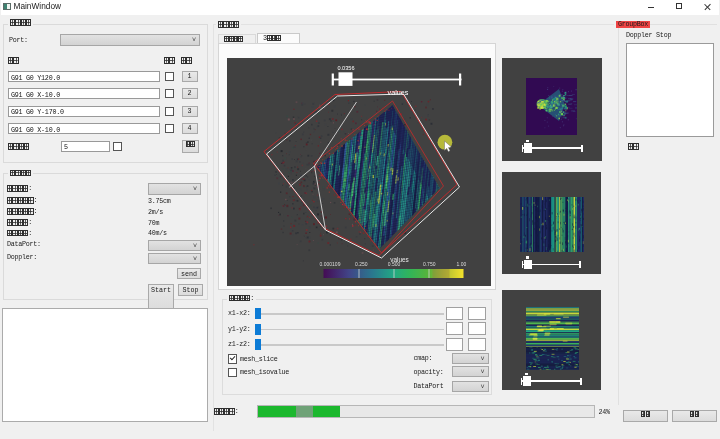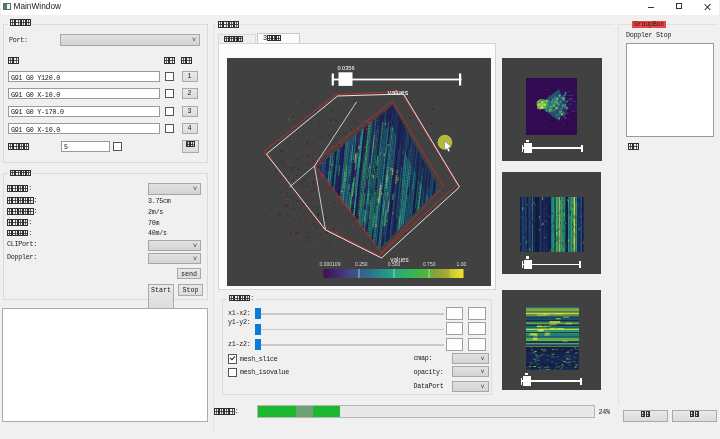--- a/index.html
+++ b/index.html
@@ -72,21 +72,21 @@
     <span class="chev">˅</span>
   </div>
 <div class="abs lab" style="left:7px;top:197.3px"><i class="g" style="width:5.4px;height:6.6px;margin-right:-0.1px;border-color:#2e2e2e;background-image:linear-gradient(#2e2e2e,#2e2e2e),linear-gradient(#2e2e2e,#2e2e2e);"></i><i class="g" style="width:5.4px;height:6.6px;margin-right:-0.1px;border-color:#2e2e2e;background-image:linear-gradient(#2e2e2e,#2e2e2e),linear-gradient(#2e2e2e,#2e2e2e);"></i><i class="g" style="width:5.4px;height:6.6px;margin-right:-0.1px;border-color:#2e2e2e;background-image:linear-gradient(#2e2e2e,#2e2e2e),linear-gradient(#2e2e2e,#2e2e2e);"></i><i class="g" style="width:5.4px;height:6.6px;margin-right:-0.1px;border-color:#2e2e2e;background-image:linear-gradient(#2e2e2e,#2e2e2e),linear-gradient(#2e2e2e,#2e2e2e);"></i><i class="g" style="width:5.4px;height:6.6px;margin-right:-0.1px;border-color:#2e2e2e;background-image:linear-gradient(#2e2e2e,#2e2e2e),linear-gradient(#2e2e2e,#2e2e2e);"></i><span class="mono">:</span></div>
 <div class="abs mono" style="left:148px;top:197.8px">3.75cm</div>
 <div class="abs lab" style="left:7px;top:208px"><i class="g" style="width:5.4px;height:6.6px;margin-right:-0.1px;border-color:#2e2e2e;background-image:linear-gradient(#2e2e2e,#2e2e2e),linear-gradient(#2e2e2e,#2e2e2e);"></i><i class="g" style="width:5.4px;height:6.6px;margin-right:-0.1px;border-color:#2e2e2e;background-image:linear-gradient(#2e2e2e,#2e2e2e),linear-gradient(#2e2e2e,#2e2e2e);"></i><i class="g" style="width:5.4px;height:6.6px;margin-right:-0.1px;border-color:#2e2e2e;background-image:linear-gradient(#2e2e2e,#2e2e2e),linear-gradient(#2e2e2e,#2e2e2e);"></i><i class="g" style="width:5.4px;height:6.6px;margin-right:-0.1px;border-color:#2e2e2e;background-image:linear-gradient(#2e2e2e,#2e2e2e),linear-gradient(#2e2e2e,#2e2e2e);"></i><i class="g" style="width:5.4px;height:6.6px;margin-right:-0.1px;border-color:#2e2e2e;background-image:linear-gradient(#2e2e2e,#2e2e2e),linear-gradient(#2e2e2e,#2e2e2e);"></i><span class="mono">:</span></div>
 <div class="abs mono" style="left:148px;top:208.5px">2m/s</div>
 <div class="abs lab" style="left:7px;top:219px"><i class="g" style="width:5.4px;height:6.6px;margin-right:-0.1px;border-color:#2e2e2e;background-image:linear-gradient(#2e2e2e,#2e2e2e),linear-gradient(#2e2e2e,#2e2e2e);"></i><i class="g" style="width:5.4px;height:6.6px;margin-right:-0.1px;border-color:#2e2e2e;background-image:linear-gradient(#2e2e2e,#2e2e2e),linear-gradient(#2e2e2e,#2e2e2e);"></i><i class="g" style="width:5.4px;height:6.6px;margin-right:-0.1px;border-color:#2e2e2e;background-image:linear-gradient(#2e2e2e,#2e2e2e),linear-gradient(#2e2e2e,#2e2e2e);"></i><i class="g" style="width:5.4px;height:6.6px;margin-right:-0.1px;border-color:#2e2e2e;background-image:linear-gradient(#2e2e2e,#2e2e2e),linear-gradient(#2e2e2e,#2e2e2e);"></i><span class="mono">:</span></div>
 <div class="abs mono" style="left:148px;top:219.5px">70m</div>
 <div class="abs lab" style="left:7px;top:229.8px"><i class="g" style="width:5.4px;height:6.6px;margin-right:-0.1px;border-color:#2e2e2e;background-image:linear-gradient(#2e2e2e,#2e2e2e),linear-gradient(#2e2e2e,#2e2e2e);"></i><i class="g" style="width:5.4px;height:6.6px;margin-right:-0.1px;border-color:#2e2e2e;background-image:linear-gradient(#2e2e2e,#2e2e2e),linear-gradient(#2e2e2e,#2e2e2e);"></i><i class="g" style="width:5.4px;height:6.6px;margin-right:-0.1px;border-color:#2e2e2e;background-image:linear-gradient(#2e2e2e,#2e2e2e),linear-gradient(#2e2e2e,#2e2e2e);"></i><i class="g" style="width:5.4px;height:6.6px;margin-right:-0.1px;border-color:#2e2e2e;background-image:linear-gradient(#2e2e2e,#2e2e2e),linear-gradient(#2e2e2e,#2e2e2e);"></i><span class="mono">:</span></div>
 <div class="abs mono" style="left:148px;top:230.3px">40m/s</div>
-<div class="abs lab" style="left:7px;top:241.3px"><span class="mono">CLIPort:</span></div>
+<div class="abs lab" style="left:7px;top:241.3px"><span class="mono">DataPort:</span></div>
 <div class="abs combo" style="left:148px;top:239.7px;width:53px;height:11px">
     <span class="chev">˅</span>
   </div>
 <div class="abs lab" style="left:7px;top:254.2px"><span class="mono">Doppler:</span></div>
 <div class="abs combo" style="left:148px;top:252.8px;width:53px;height:11px">
     <span class="chev">˅</span>
   </div>
 <div class="abs btn" style="left:177px;top:267.5px;width:24px;height:11.5px;line-height:10px">send</div>
 <div class="abs btn" style="left:148px;top:284.4px;width:26px;height:26px;line-height:10px">Start</div>
 <div class="abs btn" style="left:178px;top:284.4px;width:25px;height:11.5px;line-height:10px">Stop</div>
@@ -1087,21 +1087,21 @@
 </svg>
   </div>
 
 <div class="abs gb" style="left:222px;top:299px;width:270px;height:95.5px;border-color:#dcdcdc"></div>
 <div class="abs lab" style="left:227px;top:294.7px;background:#f0f0f0;padding:0 2px"><i class="g" style="width:5.4px;height:6.6px;margin-right:-0.1px;border-color:#2e2e2e;background-image:linear-gradient(#2e2e2e,#2e2e2e),linear-gradient(#2e2e2e,#2e2e2e);"></i><i class="g" style="width:5.4px;height:6.6px;margin-right:-0.1px;border-color:#2e2e2e;background-image:linear-gradient(#2e2e2e,#2e2e2e),linear-gradient(#2e2e2e,#2e2e2e);"></i><i class="g" style="width:5.4px;height:6.6px;margin-right:-0.1px;border-color:#2e2e2e;background-image:linear-gradient(#2e2e2e,#2e2e2e),linear-gradient(#2e2e2e,#2e2e2e);"></i><i class="g" style="width:5.4px;height:6.6px;margin-right:-0.1px;border-color:#2e2e2e;background-image:linear-gradient(#2e2e2e,#2e2e2e),linear-gradient(#2e2e2e,#2e2e2e);"></i><span class="mono">:</span></div>
 <div class="abs mono" style="left:228px;top:310.4px">x1-x2:</div>
 <div class="abs" style="left:255px;top:313.4px;width:189px;height:1.5px;background:#c9c9c9"></div>
 <div class="abs" style="left:255px;top:308.2px;width:6px;height:11px;background:#0c7bd6"></div>
 <div class="abs spin" style="left:445.6px;top:306.7px;width:17px;height:13px"></div>
 <div class="abs spin" style="left:467.7px;top:306.7px;width:18.5px;height:13px"></div>
-<div class="abs mono" style="left:228px;top:319px">y1-y2:</div>
+<div class="abs mono" style="left:228px;top:326px">y1-y2:</div>
 <div class="abs" style="left:255px;top:328.7px;width:189px;height:1.5px;background:#c9c9c9"></div>
 <div class="abs" style="left:255px;top:323.5px;width:6px;height:11px;background:#0c7bd6"></div>
 <div class="abs spin" style="left:445.6px;top:322.0px;width:17px;height:13px"></div>
 <div class="abs spin" style="left:467.7px;top:322.0px;width:18.5px;height:13px"></div>
 <div class="abs mono" style="left:228px;top:341.4px">z1-z2:</div>
 <div class="abs" style="left:255px;top:344.4px;width:189px;height:1.5px;background:#c9c9c9"></div>
 <div class="abs" style="left:255px;top:339.2px;width:6px;height:11px;background:#0c7bd6"></div>
 <div class="abs spin" style="left:445.6px;top:337.7px;width:17px;height:13px"></div>
 <div class="abs spin" style="left:467.7px;top:337.7px;width:18.5px;height:13px"></div>
 <div class="abs cb" style="left:228px;top:354.3px;width:9.3px;height:9.3px">
@@ -1924,18 +1924,18 @@
       </svg>
     </div>
     <div class="abs" style="left:19px;top:90.1px;width:60px;height:1.5px;background:#fff"></div>
     <div class="abs" style="left:18.5px;top:87.5px;width:1.8px;height:7px;background:#fff"></div>
     <div class="abs" style="left:78px;top:87.5px;width:1.8px;height:7px;background:#fff"></div>
     <div class="abs" style="left:21px;top:86.1px;width:8px;height:9.5px;background:#fff"></div>
     <div class="abs" style="left:23px;top:82.9px;width:3px;height:2.4px;background:#fff"></div>
   </div>
 
 <div class="abs gb" style="left:618px;top:24px;width:99px;height:381px;border-color:#e0e0e0;border-width:1px 0 0 1px"></div>
-<div class="abs mono" style="left:632px;top:21px;background:#ef4444;padding:0 2px">GroupBox</div>
+<div class="abs mono" style="left:616px;top:21px;background:#ef4444;padding:0 2px">GroupBox</div>
 <div class="abs mono" style="left:626px;top:32.4px">Doppler Stop</div>
 <div class="abs" style="left:626px;top:42.5px;width:88px;height:94px;background:#fff;border:1px solid #9a9a9a"></div>
 <div class="abs lab" style="left:628px;top:143.4px"><i class="g" style="width:5.4px;height:6.6px;margin-right:-0.1px;border-color:#2e2e2e;background-image:linear-gradient(#2e2e2e,#2e2e2e),linear-gradient(#2e2e2e,#2e2e2e);"></i><i class="g" style="width:5.4px;height:6.6px;margin-right:-0.1px;border-color:#2e2e2e;background-image:linear-gradient(#2e2e2e,#2e2e2e),linear-gradient(#2e2e2e,#2e2e2e);"></i></div>
 
 <div class="abs btn" style="left:623px;top:410px;width:45px;height:12px;line-height:10.5px"><i class="g" style="width:4.8px;height:6.0px;margin-right:0.2px;border-color:#2e2e2e;background-image:linear-gradient(#2e2e2e,#2e2e2e),linear-gradient(#2e2e2e,#2e2e2e);"></i><i class="g" style="width:4.8px;height:6.0px;margin-right:0.2px;border-color:#2e2e2e;background-image:linear-gradient(#2e2e2e,#2e2e2e),linear-gradient(#2e2e2e,#2e2e2e);"></i></div>
 <div class="abs btn" style="left:672px;top:410px;width:45px;height:12px;line-height:10.5px"><i class="g" style="width:4.8px;height:6.0px;margin-right:0.2px;border-color:#2e2e2e;background-image:linear-gradient(#2e2e2e,#2e2e2e),linear-gradient(#2e2e2e,#2e2e2e);"></i><i class="g" style="width:4.8px;height:6.0px;margin-right:0.2px;border-color:#2e2e2e;background-image:linear-gradient(#2e2e2e,#2e2e2e),linear-gradient(#2e2e2e,#2e2e2e);"></i></div>
 </body></html>

